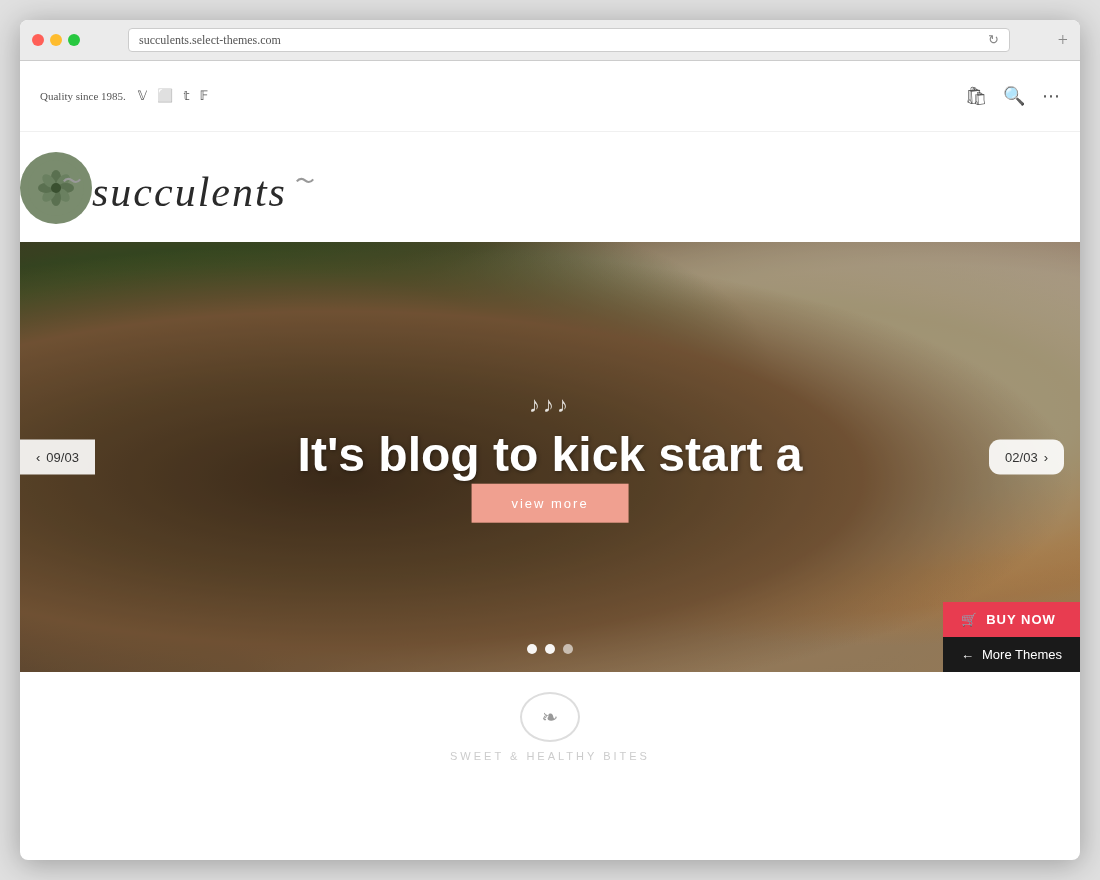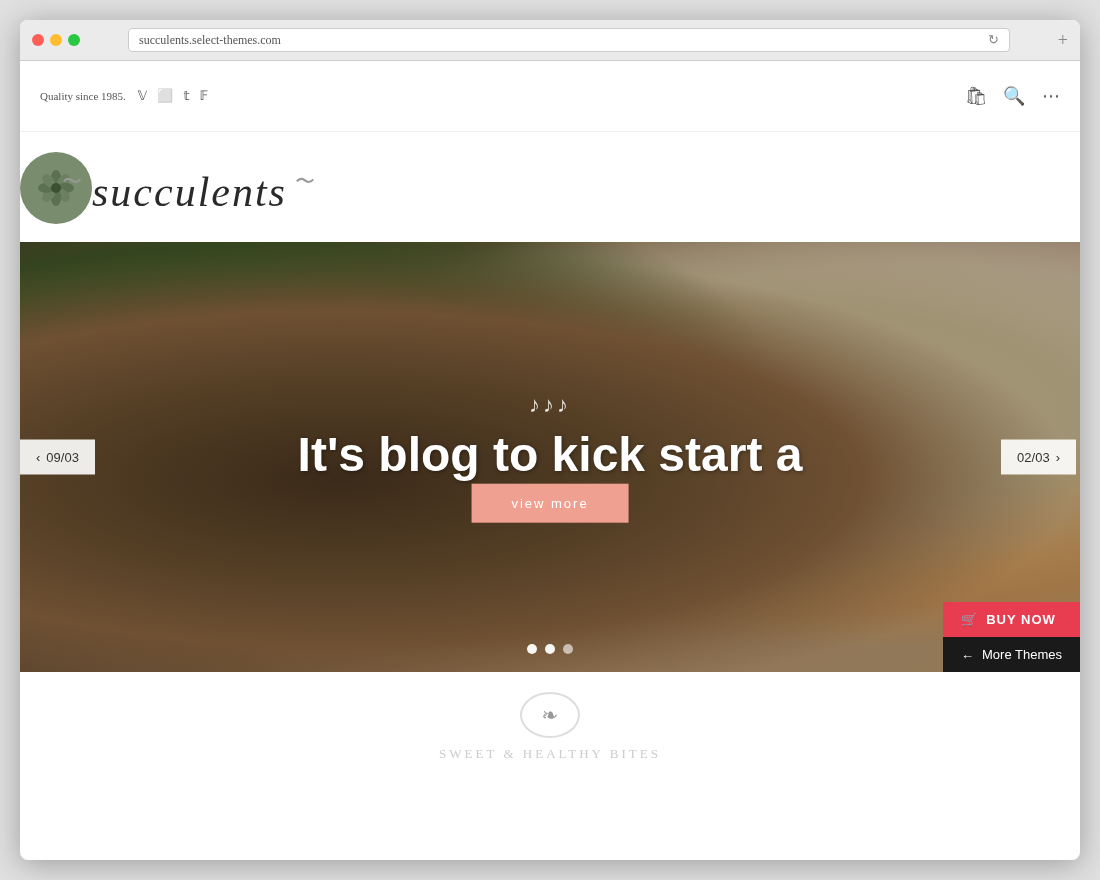--- a/index.html
+++ b/index.html
@@ -303,21 +303,21 @@
       font-size: 13px;
       cursor: pointer;
       z-index: 20;
       display: flex;
       align-items: center;
       gap: 6px;
       font-family: Arial, sans-serif;
     }
 
     .slider-prev { left: 0; }
-    .slider-next { right: 4px; }
+    .slider-next { right: 16px; border-radius: 11px; }
 
     .slider-dots {
       position: absolute;
       bottom: 18px;
       left: 50%;
       transform: translateX(-50%);
       display: flex;
       gap: 8px;
       z-index: 20;
     }
@@ -387,26 +387,26 @@
       border-radius: 50%;
       border: 2px solid #ddd;
       display: flex;
       align-items: center;
       justify-content: center;
       color: #999;
       font-size: 20px;
     }
 
     .below-text {
-      font-size: 13px;
+      font-size: 11px;
       color: #ccc;
       letter-spacing: 3px;
       text-transform: uppercase;
       margin-top: 8px;
-      font-family: Liberation Serif, serif;
+      font-family: Liberation Sans, sans-serif;
     }
   </style>
 </head>
 <body>
 
 <div class="browser-window">
 
   <div class="browser-chrome">
     <div class="traffic-lights">
       <div class="traffic-light tl-red"></div>

